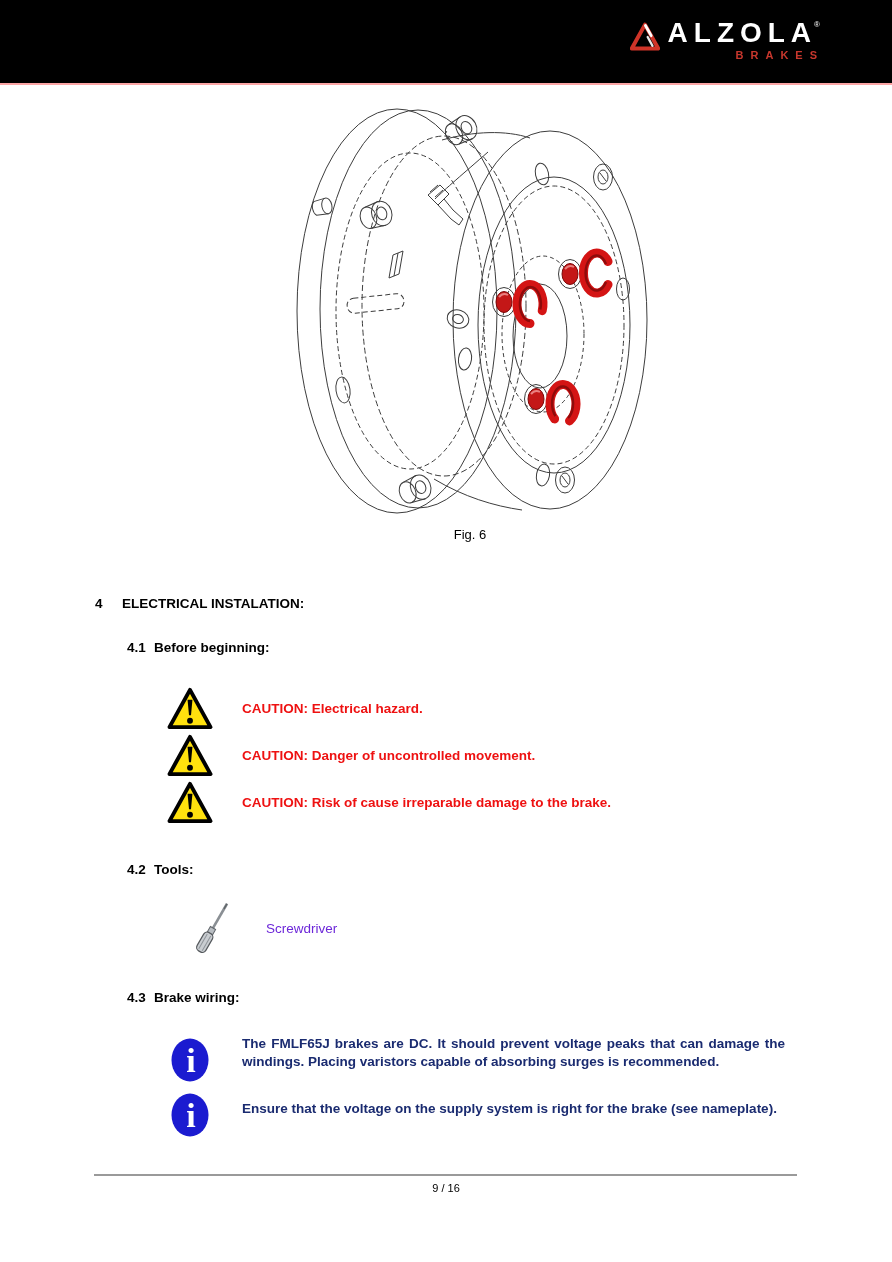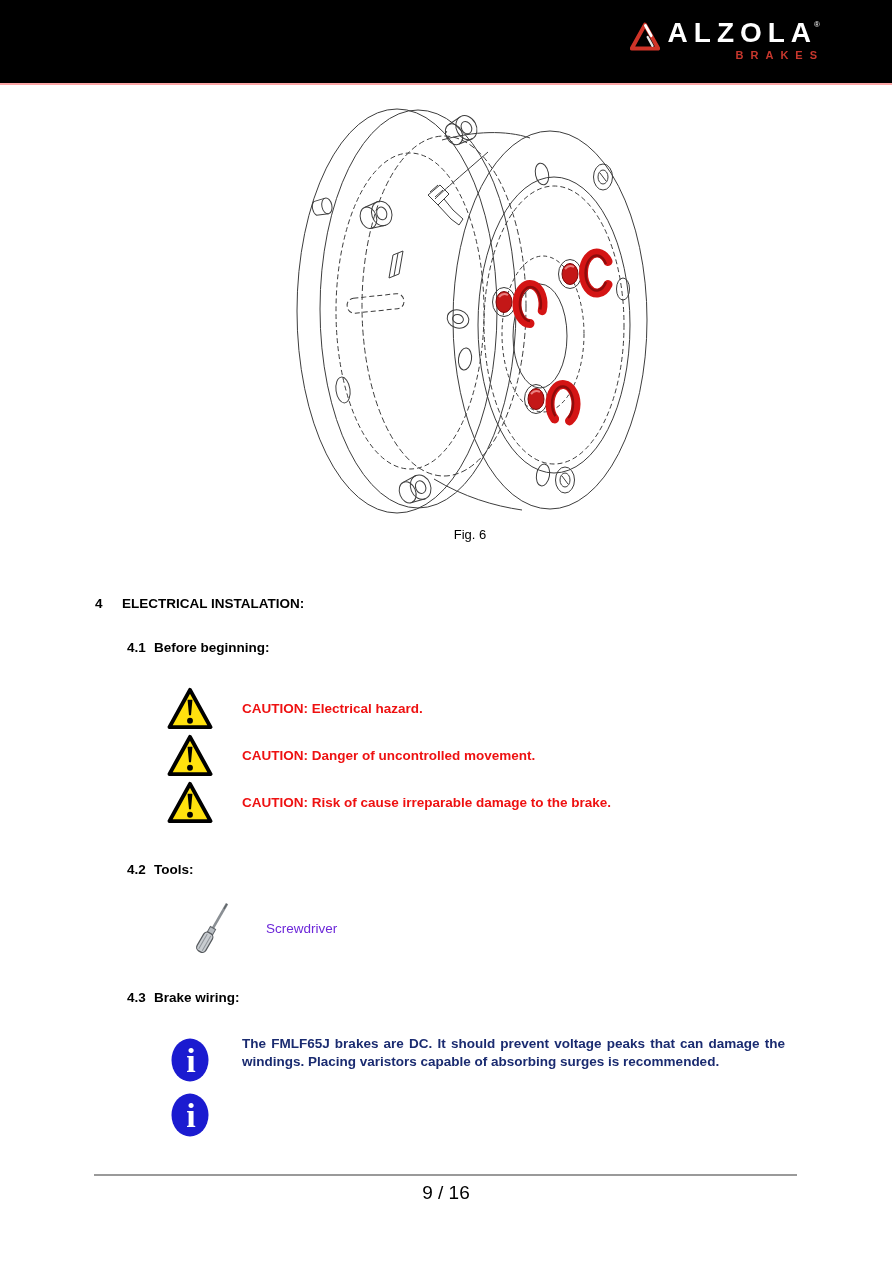--- a/index.html
+++ b/index.html
@@ -67,21 +67,21 @@
   }
   .nt1 { top:1035px; }
   .nt2 { top:1100px; }
   
   .footer-line {
     position:absolute; left:94px; top:1174px; width:703px; height:2px;
     background:#9a9a9a;
   }
   .page-indicator {
     position:absolute; left:0; top:1182px; width:892px; text-align:center;
-    font-size:19px; color:#000;
+    font-size:11px; color:#000;
   }
   
   .ln { stroke:#3d3d3d; stroke-width:1; fill:none; }
 </style>
 </head>
 <body>
 
 <div class="page">
 
   <div class="header-bar">
@@ -271,17 +271,18 @@
   <svg class="note-icon ni1" viewBox="0 0 38 44">
     <ellipse cx="19" cy="22" rx="18.5" ry="21.5" fill="#1b1bd0"></ellipse>
     <text x="20" y="34" text-anchor="middle" font-family="Liberation Serif, serif" font-weight="bold" font-size="34" fill="#ffffff">i</text>
   </svg>
   <div class="note-text nt1">The FMLF65J brakes are DC. It should prevent voltage peaks that can damage the windings. Placing varistors capable of absorbing surges is recommended.</div>
 
   <svg class="note-icon ni2" viewBox="0 0 38 44">
     <ellipse cx="19" cy="22" rx="18.5" ry="21.5" fill="#1b1bd0"></ellipse>
     <text x="20" y="34" text-anchor="middle" font-family="Liberation Serif, serif" font-weight="bold" font-size="34" fill="#ffffff">i</text>
   </svg>
+  <div class="note-text nt2">Ensure that the voltage on the supply system is right for the brake (see nameplate).</div>
 
   <div class="footer-line"></div>
   <div class="page-indicator">9 / 16</div>
 
 </div>
 
 </body></html>

